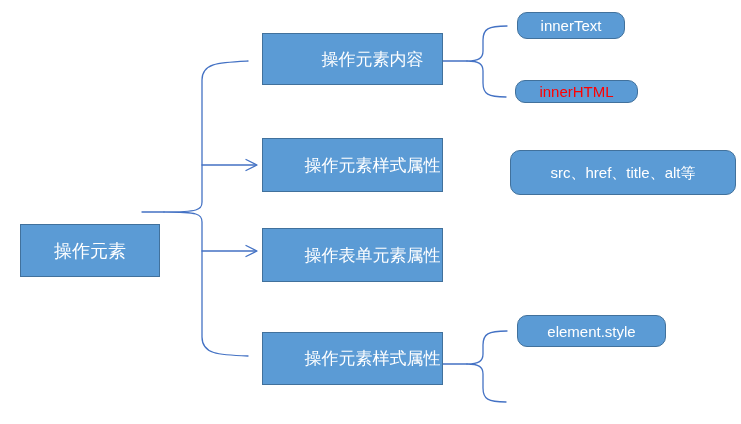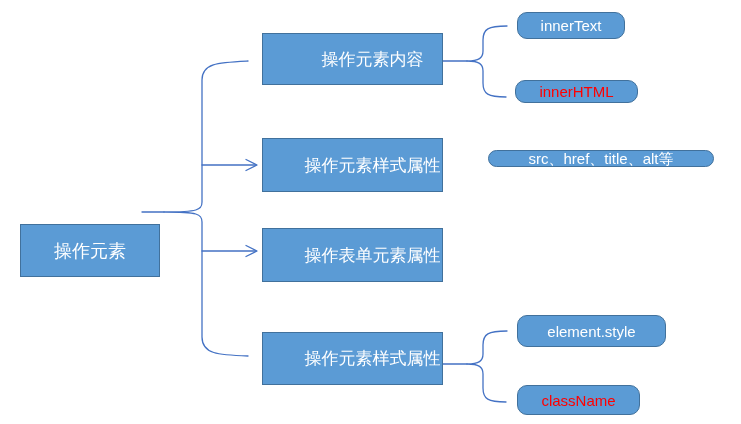--- a/index.html
+++ b/index.html
@@ -49,21 +49,21 @@
   .node.red    { color: #FF0000; }
 
   
   .n-root       { left: 20px;  top: 185px; width: 140px; height: 53px; margin-top: 39px; }
   .n-content    { left: 262px; top: 33px;  width: 181px; height: 52px; }
   .n-common     { left: 262px; top: 138px; width: 181px; height: 54px; }
   .n-form       { left: 262px; top: 228px; width: 181px; height: 54px; }
   .n-style      { left: 262px; top: 332px; width: 181px; height: 53px; }
   .n-innertext  { left: 517px; top: 12px;  width: 108px; height: 27px; }
   .n-innerhtml  { left: 515px; top: 80px;  width: 123px; height: 23px; }
-  .n-srcattrs   { left: 488px; top: 150px; width: 226px; height: 17px; }
+  .n-srcattrs   { left: 510px; top: 150px; width: 226px; height: 45px; }
   .n-typeattrs  { left: 482px; top: 239px; width: 226px; height: 34px; }
   .n-elemstyle  { left: 517px; top: 315px; width: 149px; height: 32px; }
   .n-classname  { left: 517px; top: 385px; width: 123px; height: 30px; }
 </style>
 </head>
 <body>
 
 <div class="canvas">
 
   <svg class="connectors" viewBox="0 0 741 424" aria-hidden="true">
@@ -97,15 +97,14 @@
 
   <div class="node branch n-content">操作元素内容</div>
   <div class="node branch n-common">操作元素样式属性</div>
   <div class="node branch n-form">操作表单元素属性</div>
   <div class="node branch n-style">操作元素样式属性</div>
 
   <div class="node leaf n-innertext">innerText</div>
   <div class="node leaf red n-innerhtml">innerHTML</div>
   <div class="node leaf n-srcattrs">src、href、title、alt等</div>
   <div class="node leaf n-elemstyle">element.style</div>
-  <div class="node leaf red n-classname">className</div>
 
 </div>
 
 </body></html>

